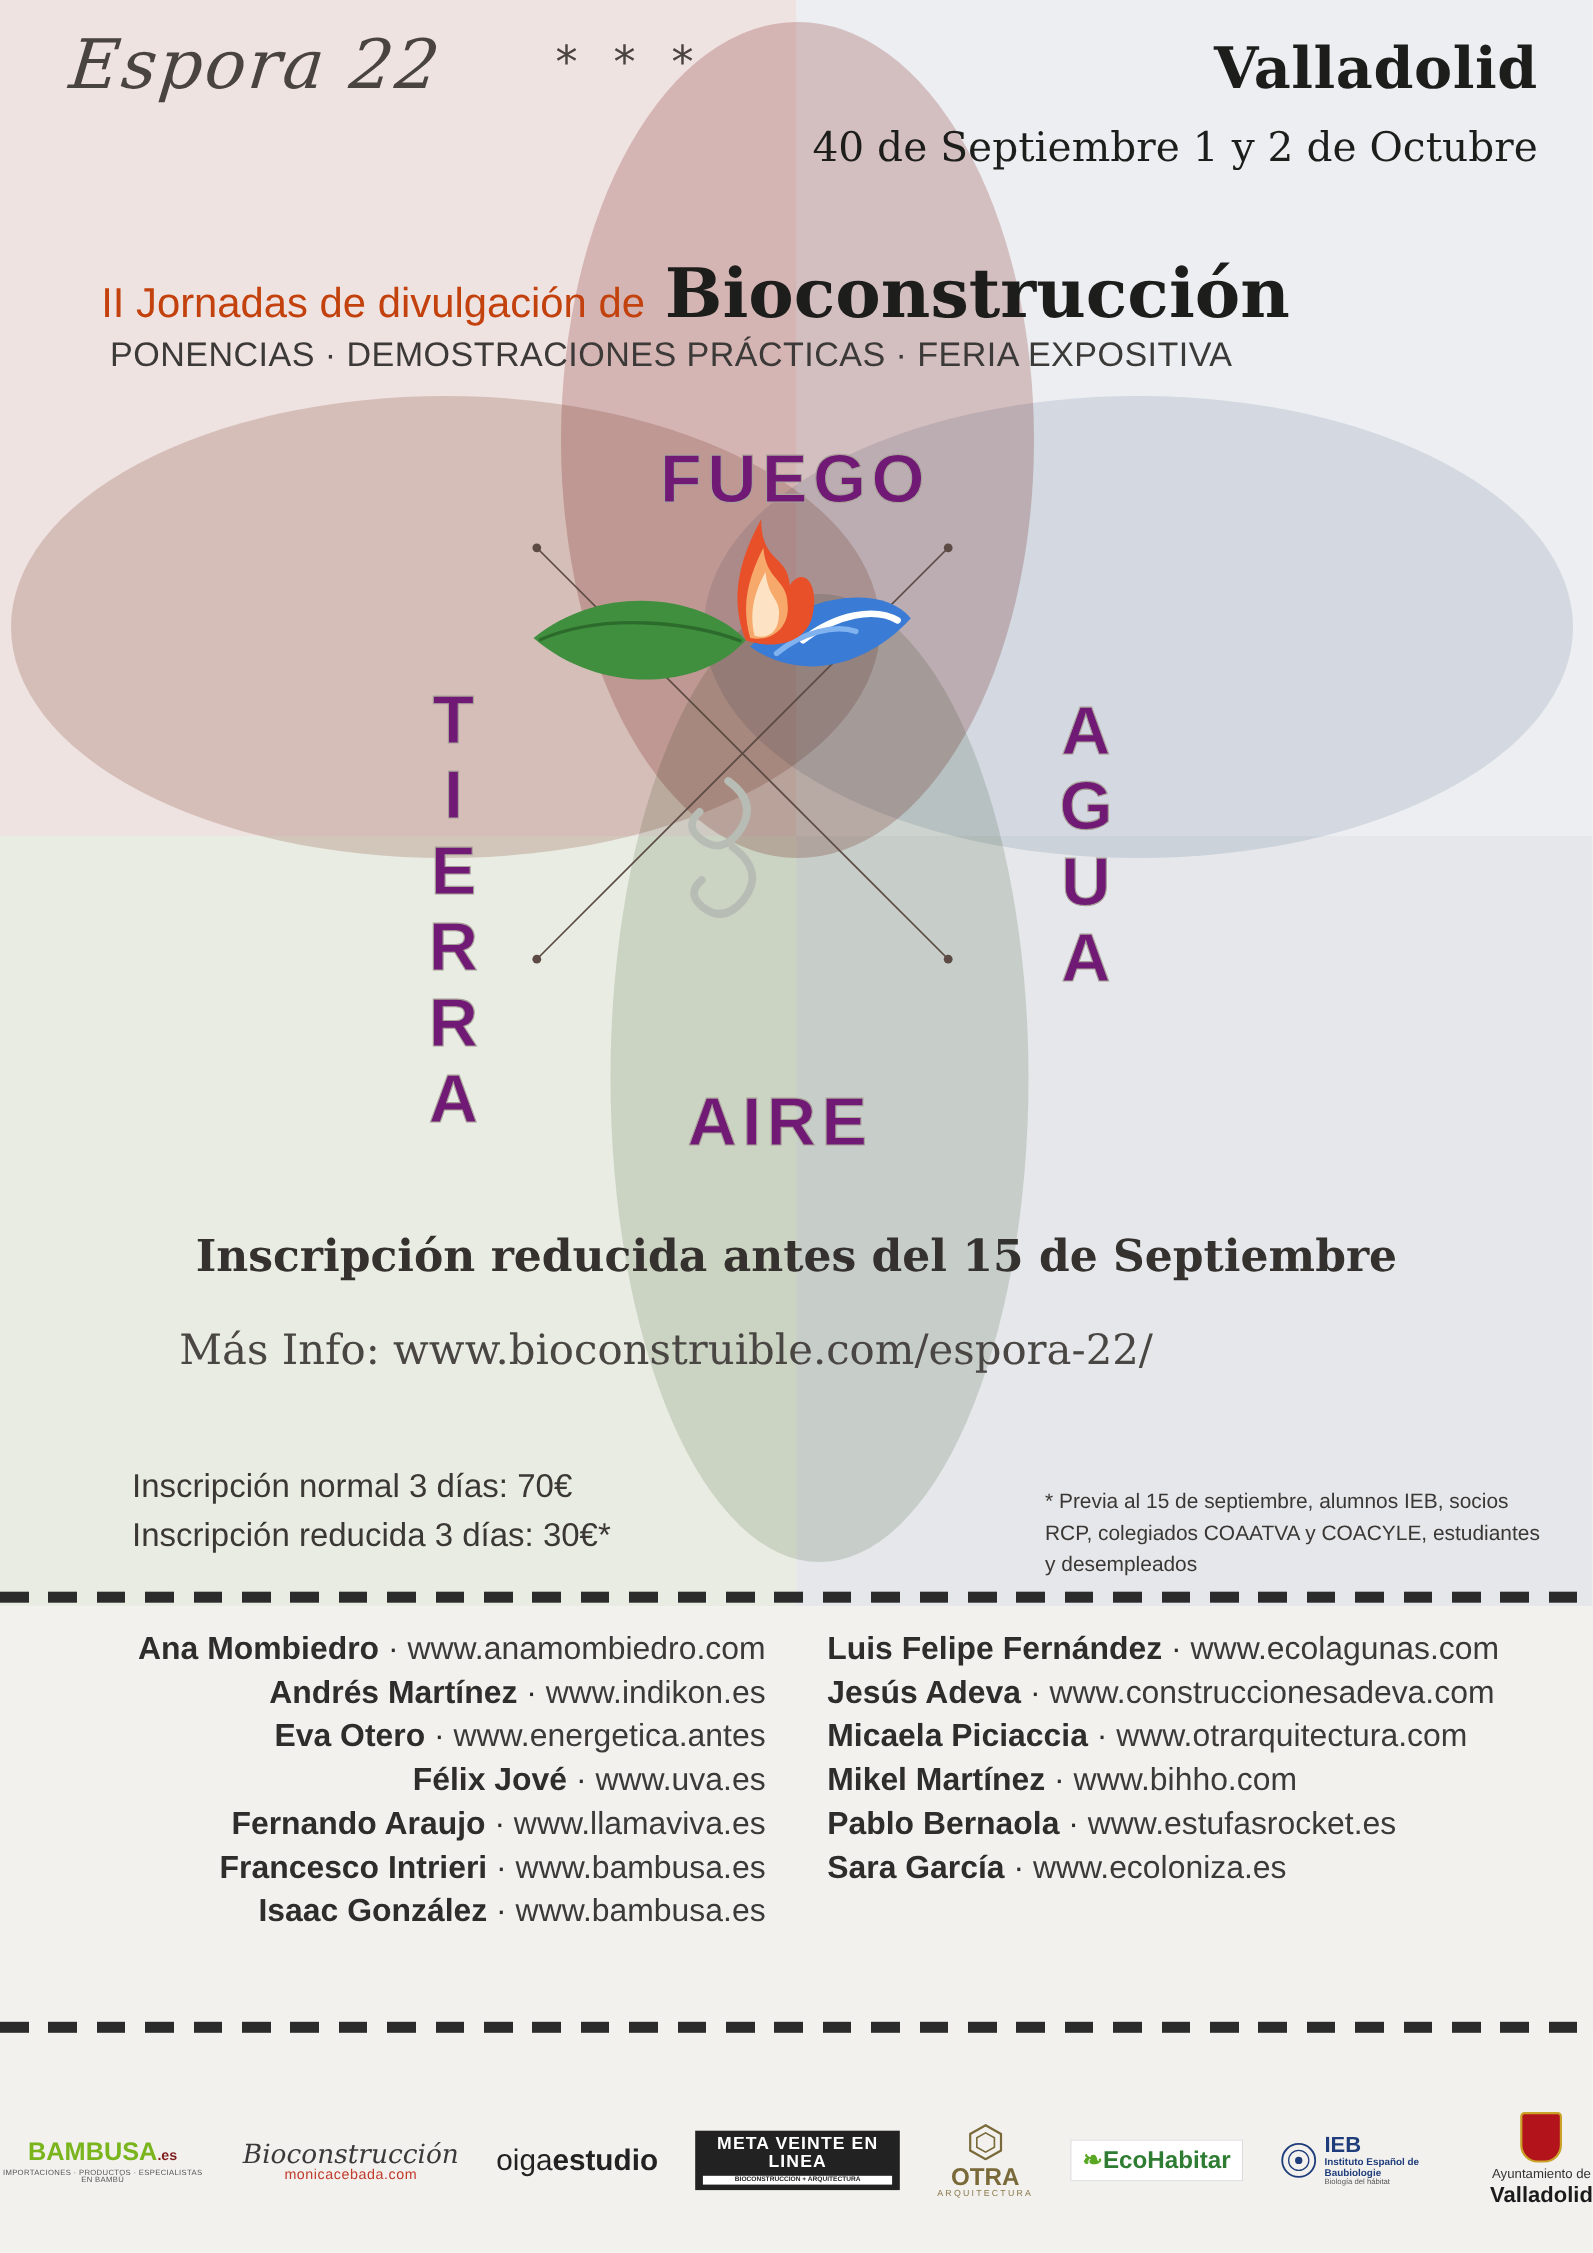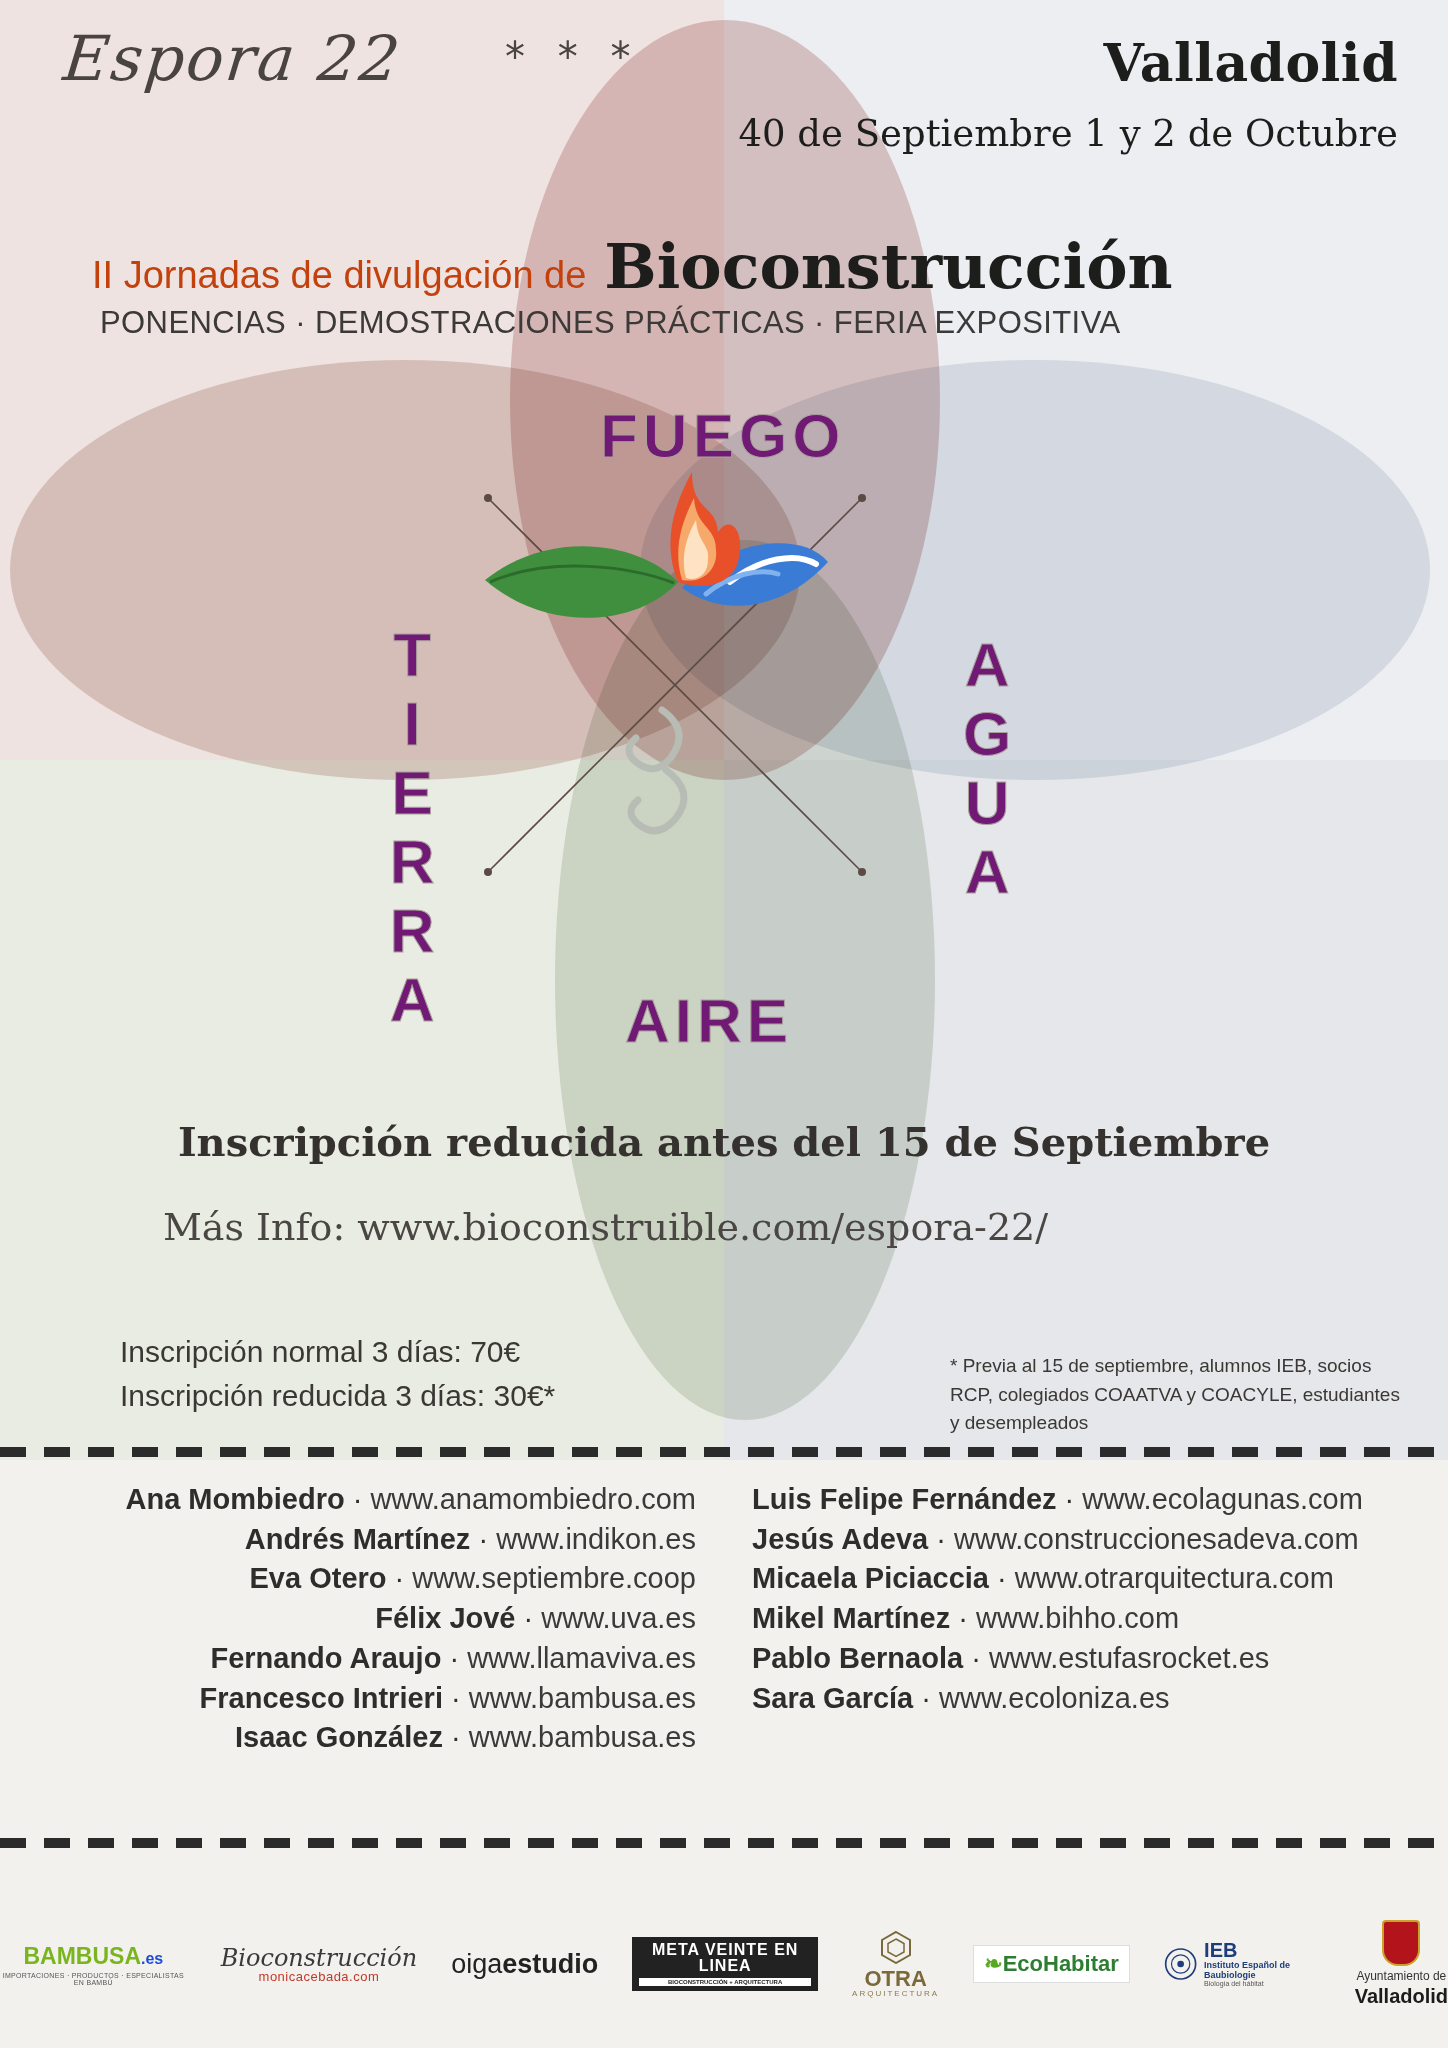--- a/index.html
+++ b/index.html
@@ -126,21 +126,21 @@
   .spk-name{font-weight:bold;}
   .spk-url{color:#3c3a38;}
 
   
   .logos{
     position:absolute;left:0;top:1880px;width:1448px;height:168px;
     display:flex;align-items:center;justify-content:center;gap:34px;
   }
   .logo{display:flex;align-items:center;justify-content:center;text-align:center;}
   .lg-bambusa{font-size:23px;font-weight:bold;color:#7ab51d;}
-  .lg-bambusa .es{color:#1d4ed8;font-size:16px;margin-top:37px;}
+  .lg-bambusa .es{color:#7f1d1d;font-size:13px;margin-top:37px;}
   .lg-bambusa .tag{display:block;font-size:7px;color:#555;font-weight:normal;letter-spacing:.3px;margin-top:2px;}
   .lg-biocons{font-family:"DejaVu Serif",serif;font-style:italic;font-size:24px;color:#3a3a3a;line-height:1;}
   .lg-biocons .sub{display:block;font-style:normal;font-family:"Liberation Sans",sans-serif;font-size:13px;color:#c0392b;letter-spacing:.5px;}
   .lg-oiga{font-size:27px;color:#222;}
   .lg-oiga b{font-weight:bold;}
   .lg-meta{font-size:16px;font-weight:bold;color:#fff;background:#222;padding:5px 7px;line-height:1.05;letter-spacing:1px;}
   .lg-meta .cap{display:block;font-size:6px;background:#fff;color:#222;margin-top:3px;padding:1px 2px;letter-spacing:0;}
   .lg-otra{font-size:22px;font-weight:bold;color:#7a6a3a;line-height:1;}
   .lg-otra .sub{display:block;font-size:8px;letter-spacing:2px;font-weight:normal;color:#8a7a4a;}
   .lg-eco{font-size:22px;font-weight:bold;color:#2e7d32;background:#ffffff;border:1px solid #ddd;padding:5px 10px;}
@@ -231,21 +231,21 @@
 
   <div class="dashed dashed-top"></div>
 
   <div class="bg-quad bg-strip-l" style="z-index:-1"></div>
   <div class="bg-quad bg-strip-r" style="z-index:-1"></div>
 
   <div class="speakers">
     <div class="spk-col left" id="spk-left">
         <div class="spk-line"><span class="spk-name">Ana Mombiedro</span><span> · </span><span class="spk-url">www.anamombiedro.com</span></div>
         <div class="spk-line"><span class="spk-name">Andrés Martínez</span><span> · </span><span class="spk-url">www.indikon.es</span></div>
-        <div class="spk-line"><span class="spk-name">Eva Otero</span><span> · </span><span class="spk-url">www.septiembre.coop</span></div>
+        <div class="spk-line"><span class="spk-name">Eva Otero</span><span> · </span><span class="spk-url">www.energetica.antes</span></div>
         <div class="spk-line"><span class="spk-name">Félix Jové</span><span> · </span><span class="spk-url">www.uva.es</span></div>
         <div class="spk-line"><span class="spk-name">Fernando Araujo</span><span> · </span><span class="spk-url">www.llamaviva.es</span></div>
         <div class="spk-line"><span class="spk-name">Francesco Intrieri</span><span> · </span><span class="spk-url">www.bambusa.es</span></div>
         <div class="spk-line"><span class="spk-name">Isaac González</span><span> · </span><span class="spk-url">www.bambusa.es</span></div>
       </div>
     <div class="spk-col right" id="spk-right">
         <div class="spk-line"><span class="spk-name">Luis Felipe Fernández</span><span> · </span><span class="spk-url">www.ecolagunas.com</span></div>
         <div class="spk-line"><span class="spk-name">Jesús Adeva</span><span> · </span><span class="spk-url">www.construccionesadeva.com</span></div>
         <div class="spk-line"><span class="spk-name">Micaela Piciaccia</span><span> · </span><span class="spk-url">www.otrarquitectura.com</span></div>
         <div class="spk-line"><span class="spk-name">Mikel Martínez</span><span> · </span><span class="spk-url">www.bihho.com</span></div>

